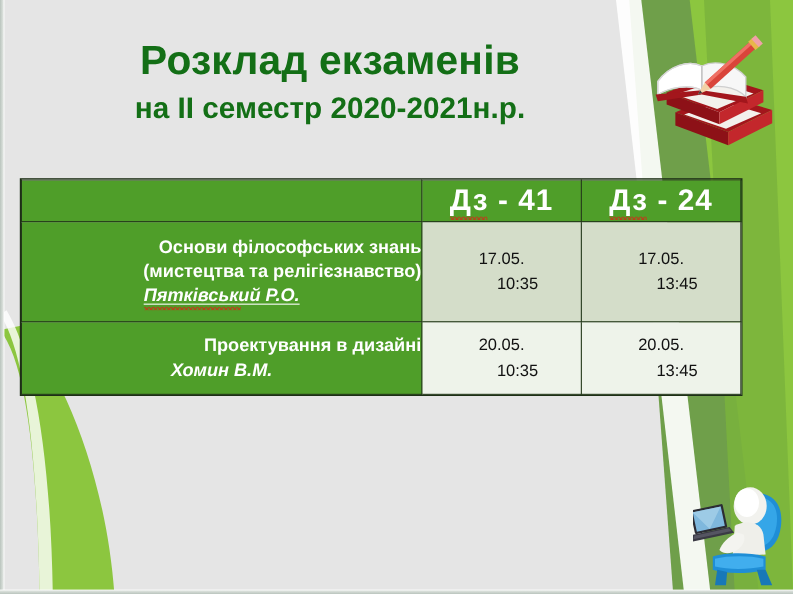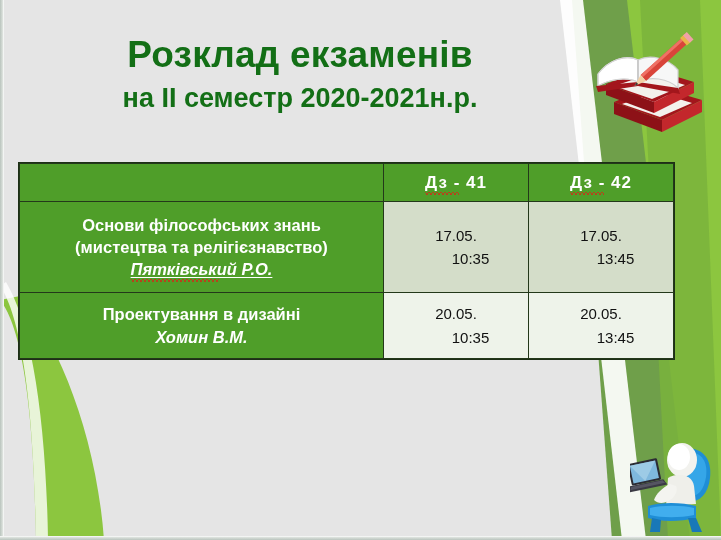--- a/index.html
+++ b/index.html
@@ -79,21 +79,21 @@
     padding: 0;
     vertical-align: middle;
   }
   col.c-subject { width: 364px; }
   col.c-group   { width: 145px; }
 
   .hdr-blank { background: #4f9e29; height: 37px; }
   .hdr-group {
     background: #4f9e29;
     color: #ffffff;
-    font-size: 17px;
+    font-size: 27px;
     font-weight: bold;
     text-align: center;
     height: 37px;
     letter-spacing: 1px;
   }
   .sq-wrap { position: relative; display: inline-block; }
   .squiggle {
     position: absolute;
     left: 0; right: 0; bottom: -2px;
     height: 3px;
@@ -107,21 +107,21 @@
 
   .subject-cell {
     background: #4f9e29;
     color: #ffffff;
     text-align: center;
     font-size: 16.5px;
     font-weight: bold;
     line-height: 1.34;
     padding: 4px 8px;
   }
-  .subject-name { display: block; }
+  .subject-name { display: block; text-align: right; }
   .teacher {
     display: inline-block;
     font-style: italic;
     font-weight: bold;
     text-decoration: underline;
     text-underline-offset: 2px;
     position: relative;
   }
   .teacher.no-underline { text-decoration: none; }
 
@@ -216,21 +216,21 @@
       <tr class="r-head">
         <td class="hdr-blank"></td>
         <td class="hdr-group">
           <span class="sq-wrap">
             <span>Дз - 41</span>
             <span class="squiggle" style="width:34px;left:0;right:auto;"></span>
           </span>
         </td>
         <td class="hdr-group">
           <span class="sq-wrap">
-            <span>Дз - 42</span>
+            <span>Дз - 24</span>
             <span class="squiggle" style="width:34px;left:0;right:auto;"></span>
           </span>
         </td>
       </tr>
 
       <tr class="r-1">
         <td class="subject-cell">
           <span class="subject-name">Основи філософських знань</span>
           <span class="subject-name">(мистецтва та релігієзнавство)</span>
           <span class="teacher sq-wrap">

